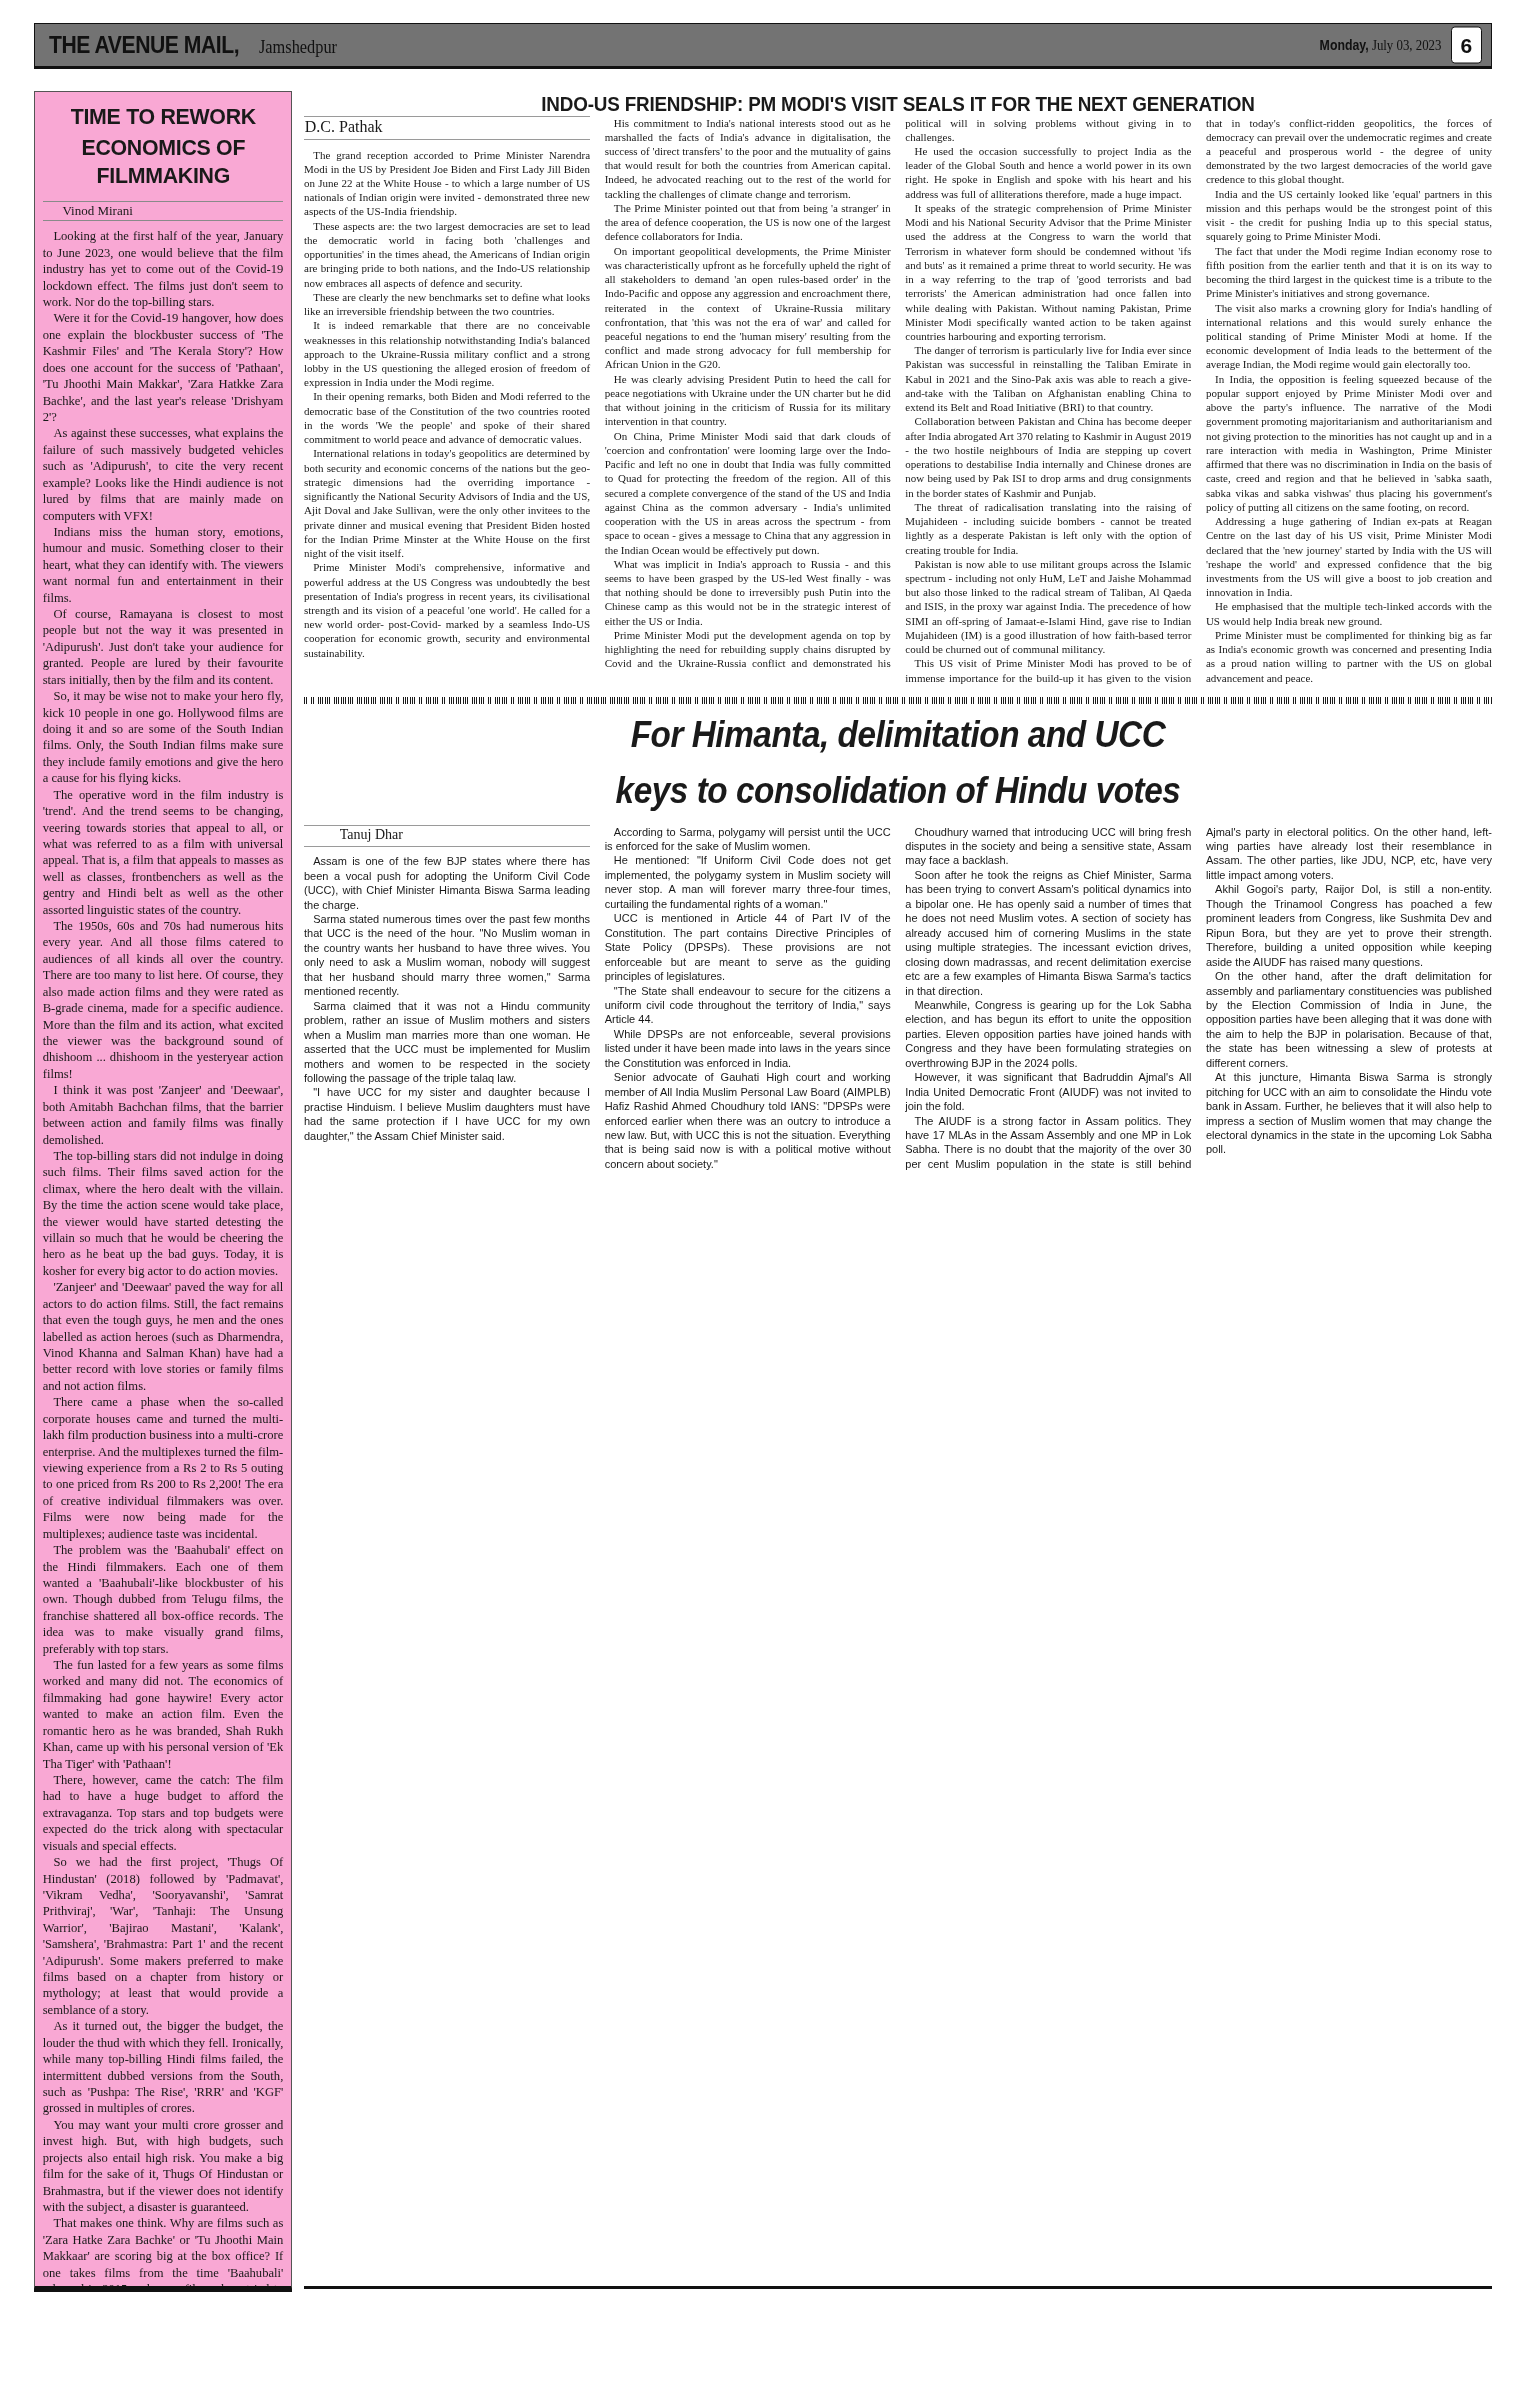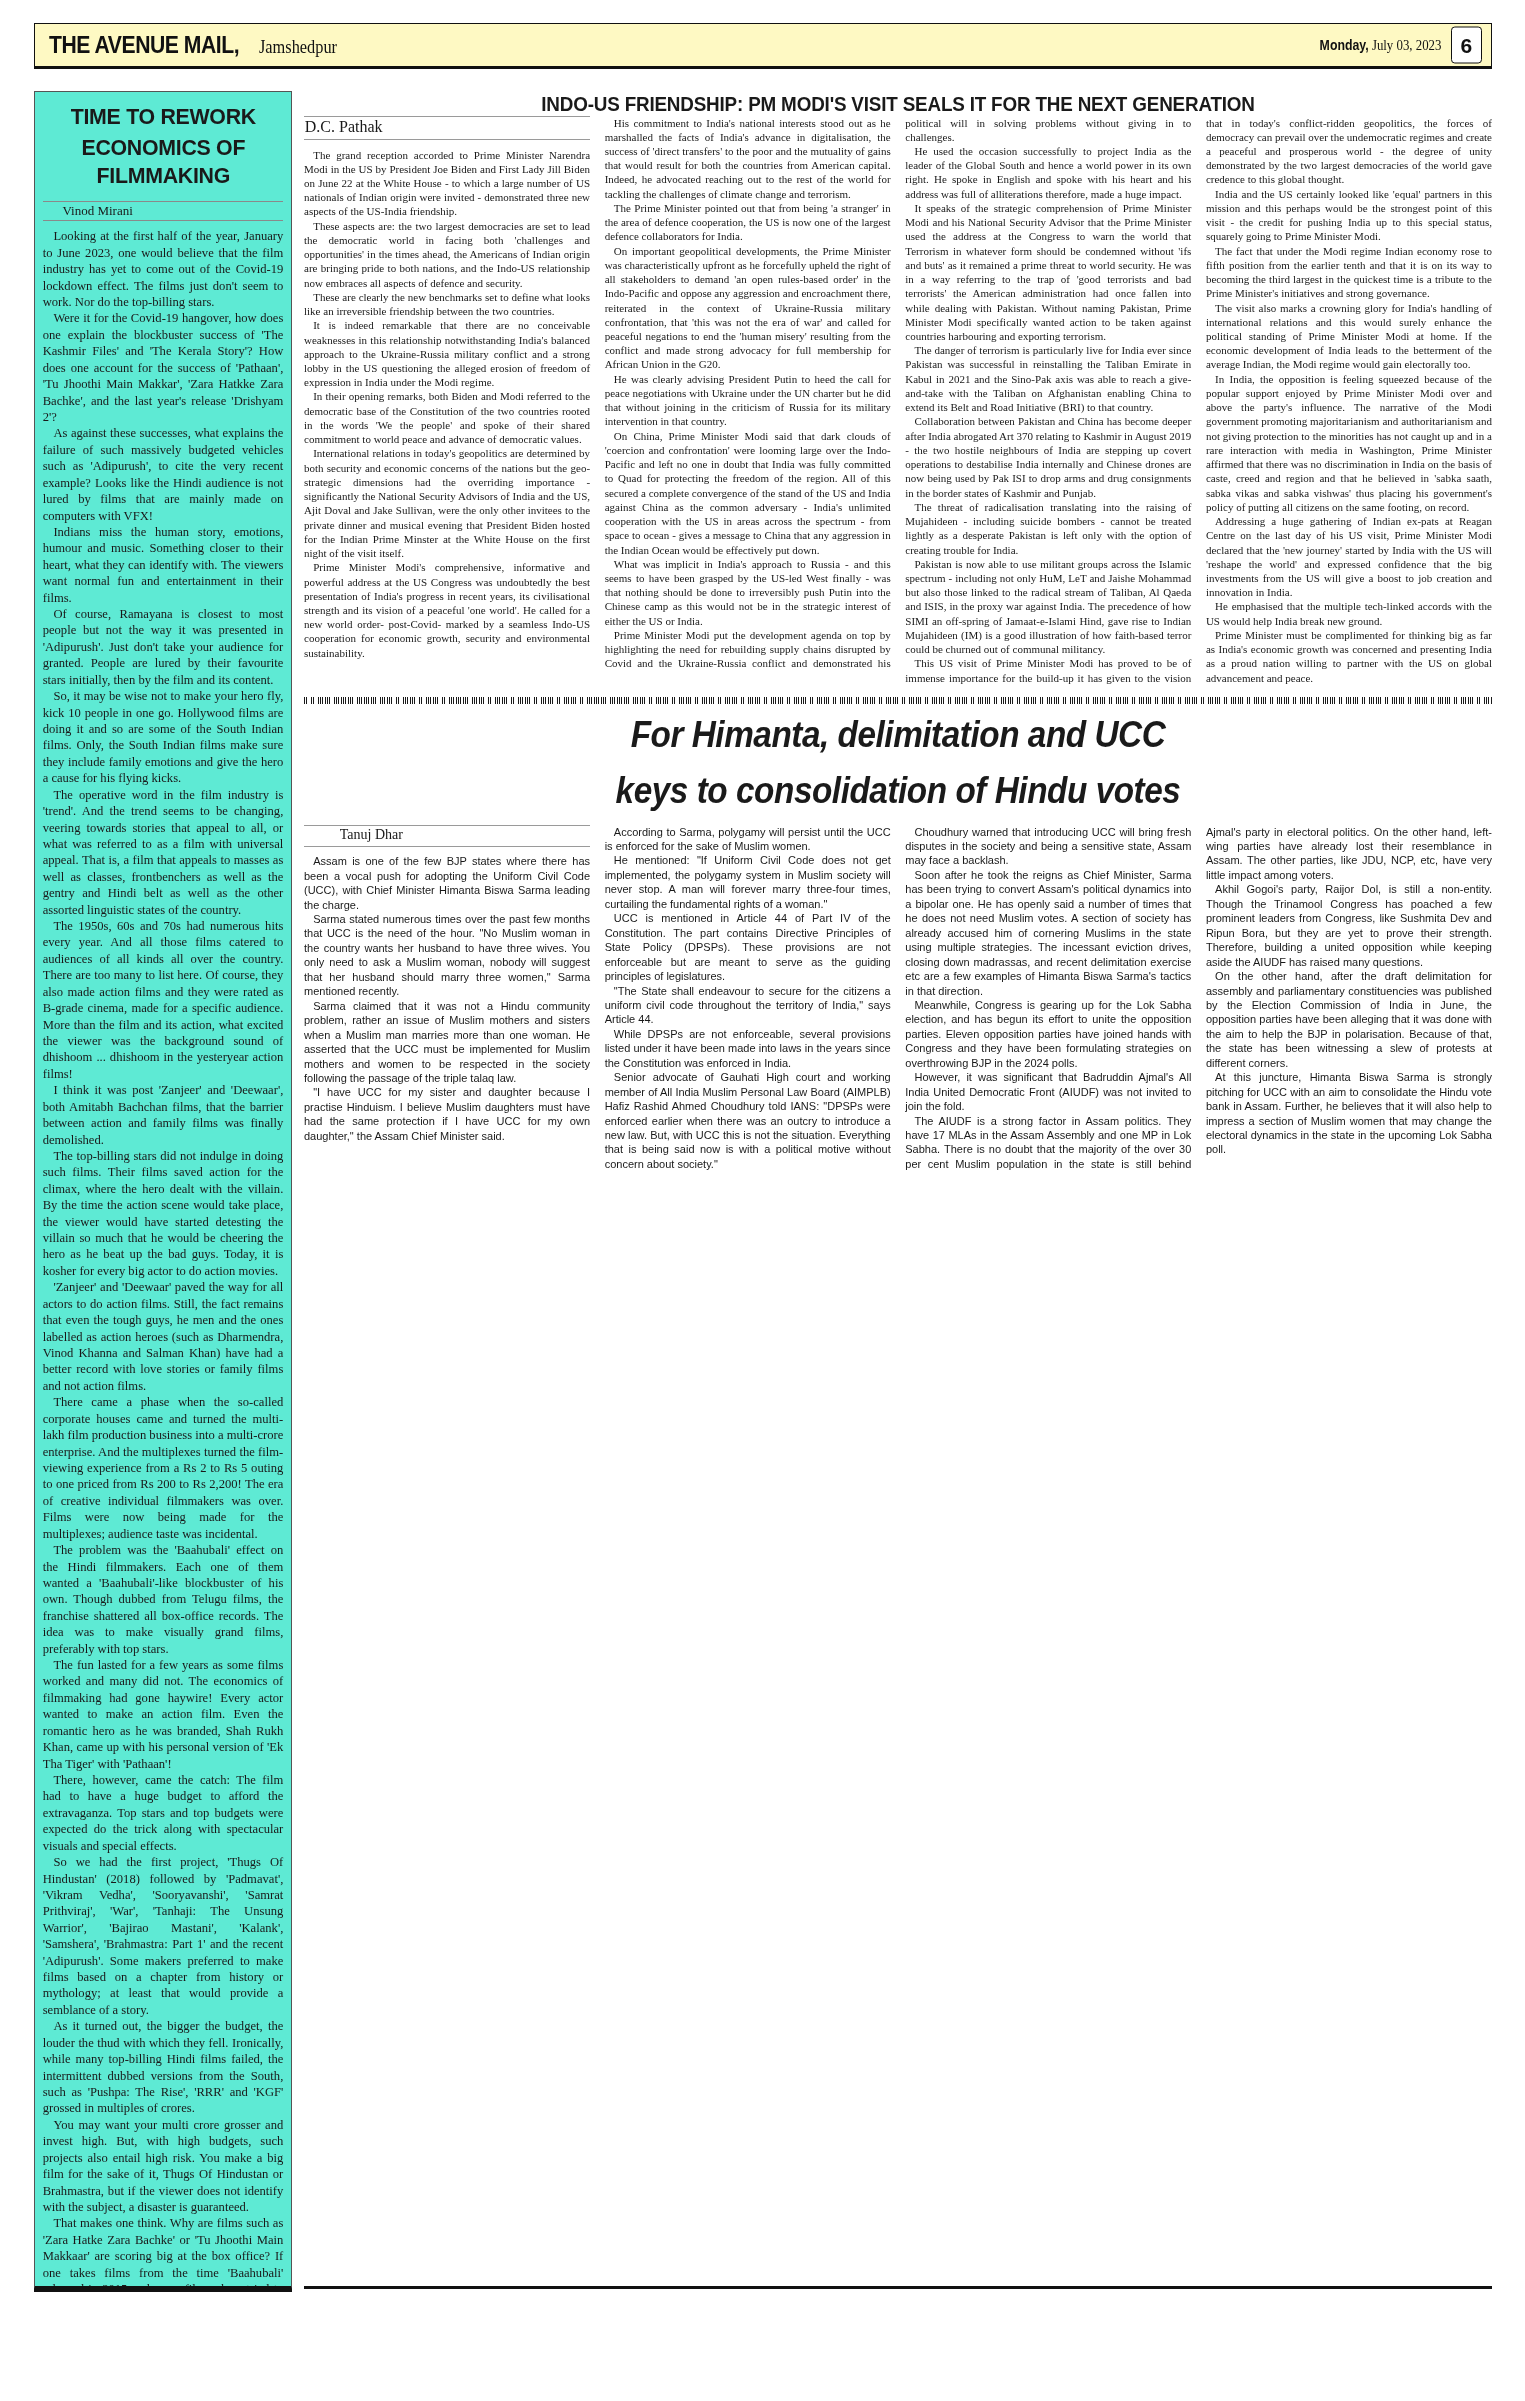--- a/index.html
+++ b/index.html
@@ -19,21 +19,21 @@
   
   #masthead {
     position: absolute;
     left: 34px; top: 23px;
     width: 1458px; height: 46px;
     border: 1.5px solid #111;
     border-bottom: 3.8px solid #111;
     box-sizing: border-box;
     display: flex;
     align-items: center;
-    background: #fef9c3;
+    background: #737373;
     text-decoration: underline;
   }
   #masthead-left {
     position: absolute;
     left: 14px; top: 50%;
     transform: translateY(-50%);
     display: flex;
     align-items: baseline;
     white-space: nowrap;
   }
@@ -103,21 +103,21 @@
 
   
   #left-article {
     position: absolute;
     left: 34px; top: 91px;
     width: 258px; height: 2198px;
     border: 0.8px solid #555;
     border-bottom: 3.1px solid #111;
     box-sizing: border-box;
     padding: 7.7px 7.7px 6.1px 7.7px;
-    background: #5eead4;
+    background: #f9a8d4;
     overflow: hidden;
   }
   .left-headline {
     font-family: "Liberation Sans", sans-serif;
     font-weight: 700;
     font-size: 22px;
     line-height: 1.28;
     text-align: center;
     letter-spacing: -0.3px;
     color: #1a1a1a;

